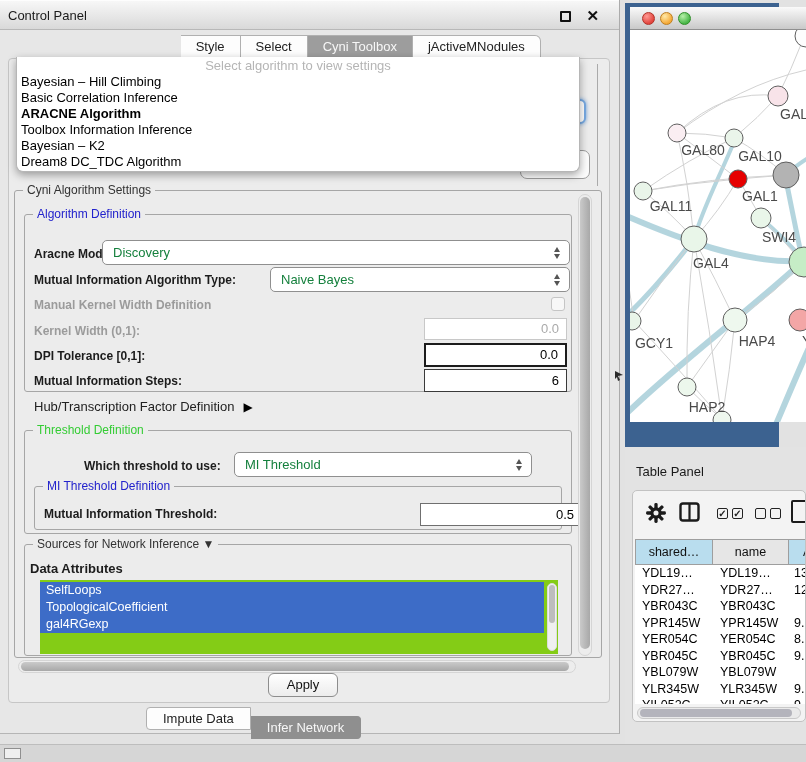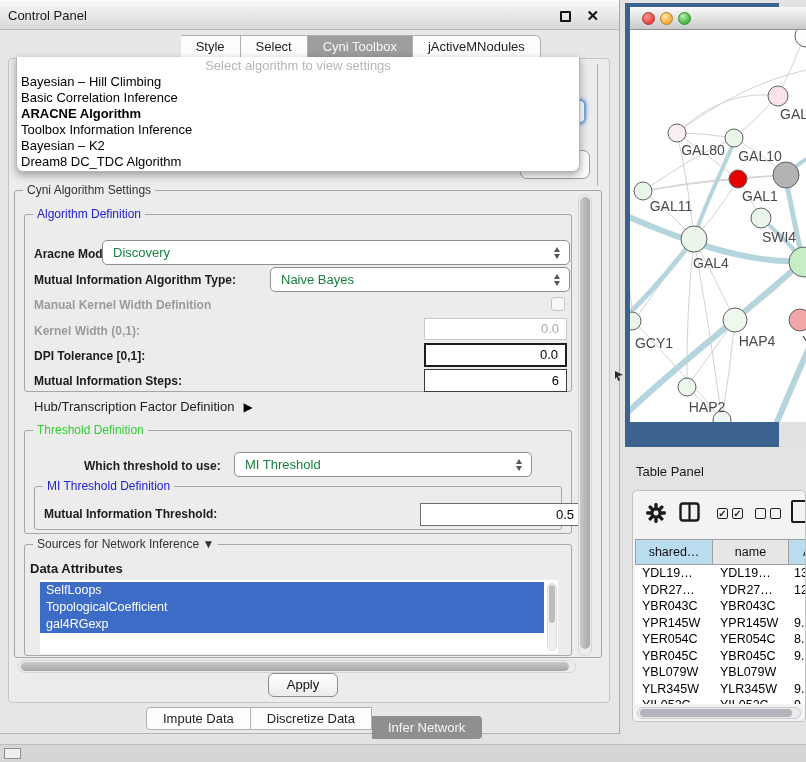--- a/index.html
+++ b/index.html
@@ -78,21 +78,21 @@
 
   #chk-manual { position:absolute; left:551px; top:297px; width:14px; height:14px;
     border:1px solid #c5c5c5; border-radius:3px; background:#f7f7f7; }
 
   .field { position:absolute; background:#fff; font-size:13px; text-align:right; padding-right:7px; }
   #fld-kernel { left:424px; top:318px; width:143px; height:22px; border:1px solid #c8c8c8; color:#aaa; line-height:20px; }
   #fld-dpi    { left:424px; top:343px; width:143px; height:24px; border:2px solid #1c1c1c; color:#000; line-height:20px; }
   #fld-mis    { left:424px; top:369px; width:143px; height:23px; border:1px solid #3a3a3a; color:#000; line-height:21px; }
   #fld-mithr  { left:420px; top:503px; width:162px; height:23px; border:1px solid #6f6f6f; color:#000; line-height:21px; }
 
-  #attr-list { position:absolute; left:40px; top:580px; width:518px; height:74px; background:#ffffff; padding-top:2px; }
+  #attr-list { position:absolute; left:40px; top:580px; width:518px; height:74px; background:#84cc16; padding-top:2px; }
   .attr-item { height:17px; line-height:17px; background:#3d6cc7; color:#fff; font-size:12.5px;
     padding-left:6px; margin-right:14px; white-space:nowrap; }
   #attr-scroll { position:absolute; right:1px; top:3px; width:10px; height:68px; background:#f0f0f0;
     border:1px solid #dcdcdc; border-radius:5px; }
   #attr-thumb { position:absolute; left:1px; top:1px; width:6px; height:38px; background:#bdbdbd; border-radius:3px; }
 
   #v-scroll { position:absolute; left:578px; top:194px; width:14px; height:462px; background:#ededed;
     border:1px solid #d5d5d5; border-radius:7px; }
   #v-thumb { position:absolute; left:1px; top:2px; width:10px; height:452px;
     background:linear-gradient(90deg,#cacaca,#a8a8a8); border-radius:5px; }
@@ -289,21 +289,20 @@
       <div id="v-thumb"></div>
     </div>
   <div id="h-scroll">
       <div id="h-thumb"></div>
     </div>
 
   <div id="apply-btn">Apply</div>
 
   <div id="bottom-tabbar">
       <div class="btab first">Impute Data</div>
-      <div class="btab">Discretize Data</div>
       <div class="btab selected last">Infer Network</div>
     </div>
 </section>
 
 <section id="net-window">
   <div id="net-titlebar">
     <span class="light" id="light-red"></span>
     <span class="light" id="light-yellow"></span>
     <span class="light" id="light-green"></span>
   </div>

